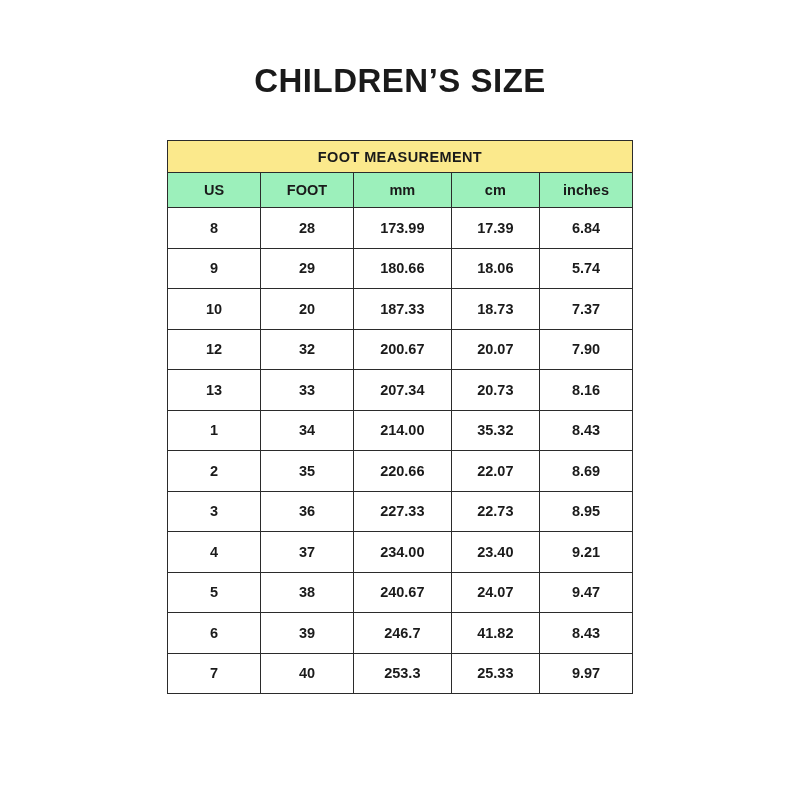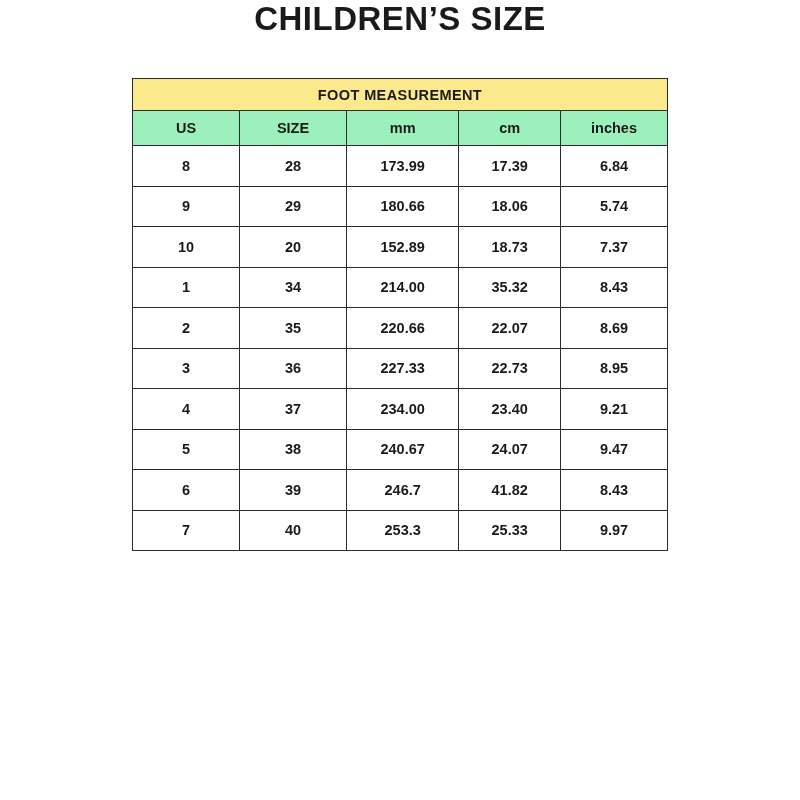--- a/index.html
+++ b/index.html
@@ -17,29 +17,30 @@
   }
   .page {
     width: 800px;
     height: 800px;
     box-sizing: border-box;
     display: flex;
     flex-direction: column;
     align-items: center;
   }
   .page-title {
+    margin-top: 62px;
     font-size: 33px;
     font-weight: bold;
     letter-spacing: 0.5px;
     color: #1a1a1a;
     text-align: center;
   }
   .table-wrap {
     margin-top: 40px;
-    width: 536px;
+    width: 466px;
   }
   table.size-table {
     border-collapse: collapse;
     width: 100%;
     table-layout: fixed;
   }
   table.size-table td,
   table.size-table th {
     border: 1.5px solid #2b2b2b;
     text-align: center;
@@ -85,21 +86,21 @@
         <col class="col-mm">
         <col class="col-cm">
         <col class="col-in">
       </colgroup>
       <thead>
         <tr>
           <th class="banner-cell" colspan="5">FOOT MEASUREMENT</th>
         </tr>
         <tr>
           <th class="head-cell">US</th>
-          <th class="head-cell">SIZE</th>
+          <th class="head-cell">FOOT</th>
           <th class="head-cell">mm</th>
           <th class="head-cell">cm</th>
           <th class="head-cell">inches</th>
         </tr>
       </thead>
       <tbody>
         <tr>
           <td class="body-cell">8</td>
           <td class="body-cell">28</td>
           <td class="body-cell">173.99</td>
@@ -109,23 +110,37 @@
         <tr>
           <td class="body-cell">9</td>
           <td class="body-cell">29</td>
           <td class="body-cell">180.66</td>
           <td class="body-cell">18.06</td>
           <td class="body-cell">5.74</td>
         </tr>
         <tr>
           <td class="body-cell">10</td>
           <td class="body-cell">20</td>
-          <td class="body-cell">152.89</td>
+          <td class="body-cell">187.33</td>
           <td class="body-cell">18.73</td>
           <td class="body-cell">7.37</td>
+        </tr>
+        <tr>
+          <td class="body-cell">12</td>
+          <td class="body-cell">32</td>
+          <td class="body-cell">200.67</td>
+          <td class="body-cell">20.07</td>
+          <td class="body-cell">7.90</td>
+        </tr>
+        <tr>
+          <td class="body-cell">13</td>
+          <td class="body-cell">33</td>
+          <td class="body-cell">207.34</td>
+          <td class="body-cell">20.73</td>
+          <td class="body-cell">8.16</td>
         </tr>
         <tr>
           <td class="body-cell">1</td>
           <td class="body-cell">34</td>
           <td class="body-cell">214.00</td>
           <td class="body-cell">35.32</td>
           <td class="body-cell">8.43</td>
         </tr>
         <tr>
           <td class="body-cell">2</td>

